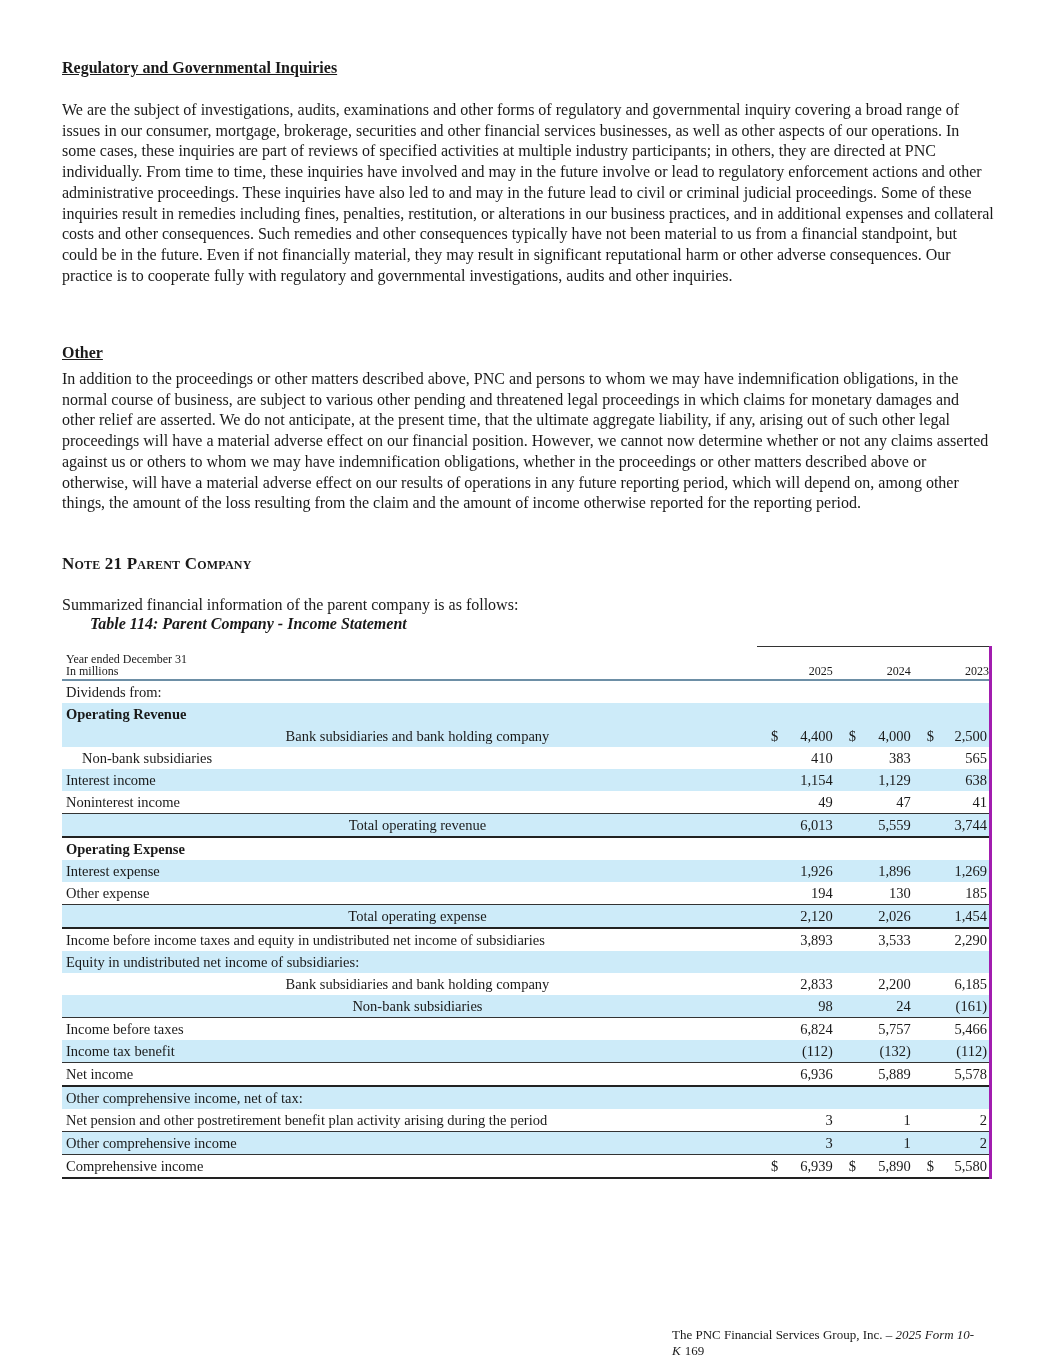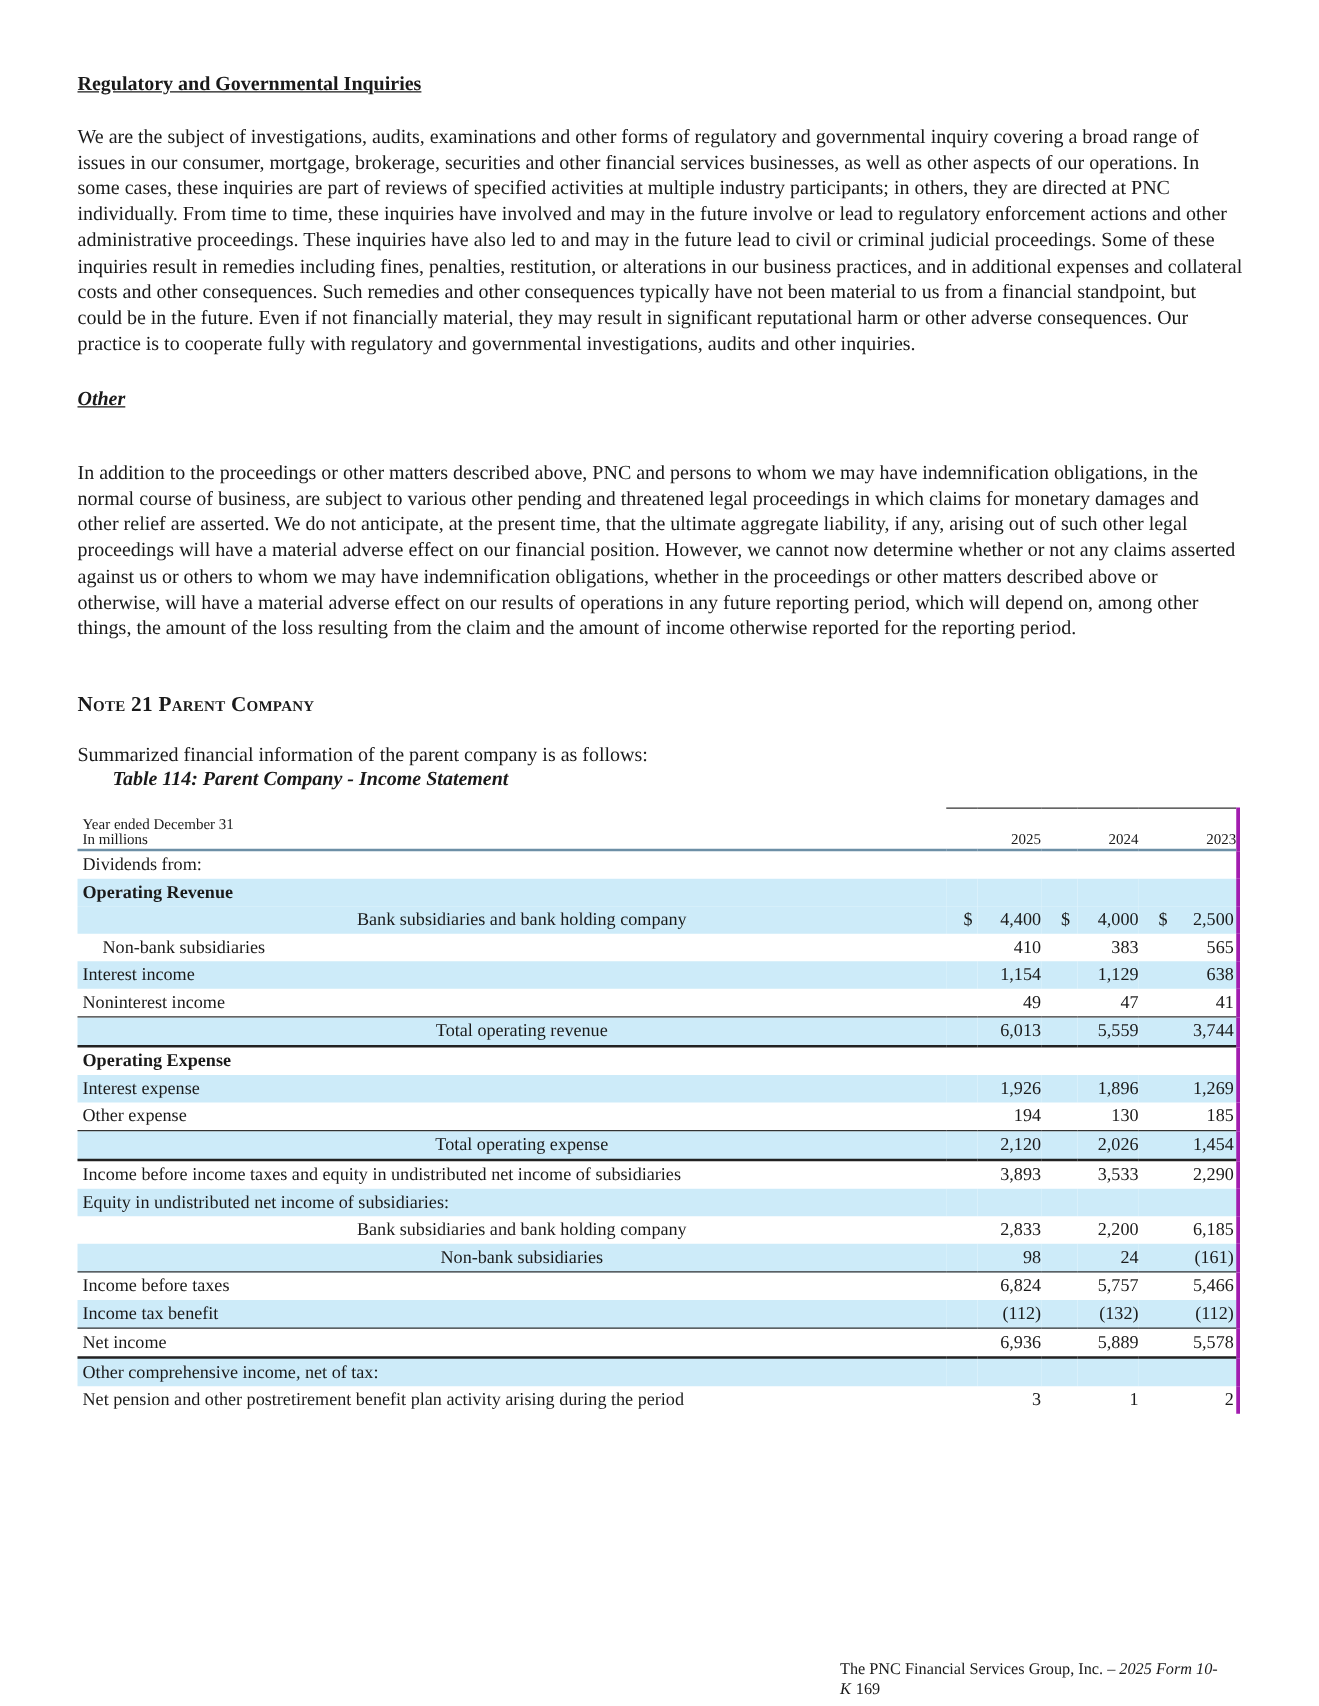--- a/index.html
+++ b/index.html
@@ -51,21 +51,21 @@
   .footer .it { font-style: italic; }
   .footer .pg { font-weight: normal; margin-left: 4px; }
 </style>
 </head>
 <body>
 
 <div class="page">
   <div class="h-underline" style="top:59px;">Regulatory and Governmental Inquiries</div>
   <p class="para" style="top:100px;">We are the subject of investigations, audits, examinations and other forms of regulatory and governmental inquiry covering a broad range of issues in our consumer, mortgage, brokerage, securities and other financial services businesses, as well as other aspects of our operations. In some cases, these inquiries are part of reviews of specified activities at multiple industry participants; in others, they are directed at PNC individually. From time to time, these inquiries have involved and may in the future involve or lead to regulatory enforcement actions and other administrative proceedings. These inquiries have also led to and may in the future lead to civil or criminal judicial proceedings. Some of these inquiries result in remedies including fines, penalties, restitution, or alterations in our business practices, and in additional expenses and collateral costs and other consequences. Such remedies and other consequences typically have not been material to us from a financial standpoint, but could be in the future. Even if not financially material, they may result in significant reputational harm or other adverse consequences. Our practice is to cooperate fully with regulatory and governmental investigations, audits and other inquiries.</p>
 
-  <div class="h-underline" style="top:311px;font-style:italic;">Other</div>
+  <div class="h-underline" style="top:344px;">Other</div>
   <p class="para" style="top:369px;">In addition to the proceedings or other matters described above, PNC and persons to whom we may have indemnification obligations, in the normal course of business, are subject to various other pending and threatened legal proceedings in which claims for monetary damages and other relief are asserted. We do not anticipate, at the present time, that the ultimate aggregate liability, if any, arising out of such other legal proceedings will have a material adverse effect on our financial position. However, we cannot now determine whether or not any claims asserted against us or others to whom we may have indemnification obligations, whether in the proceedings or other matters described above or otherwise, will have a material adverse effect on our results of operations in any future reporting period, which will depend on, among other things, the amount of the loss resulting from the claim and the amount of income otherwise reported for the reporting period.</p>
 
   <div class="note-title">Note 21 Parent Company</div>
   <div class="intro">Summarized financial information of the parent company is as follows:</div>
   <div class="table-title">Table 114: Parent Company - Income Statement</div>
 
   <table class="tbl">
     <tbody id="tbody">
       <tr class="hdr">
         <td class="lbl">
@@ -252,19 +252,37 @@
         </tr>
         <tr class="rows ">
           <td class="lbl">Net pension and other postretirement benefit plan activity arising during the period</td>
           <td class="cur cur1"></td>
           <td class="num c1">3</td>
           <td class="cur cur2"></td>
           <td class="num c2">1</td>
           <td class="cur cur3"></td>
           <td class="num c3 rb">2</td>
         </tr>
+        <tr class="rows blue bt">
+          <td class="lbl">Other comprehensive income</td>
+          <td class="cur cur1"></td>
+          <td class="num c1">3</td>
+          <td class="cur cur2"></td>
+          <td class="num c2">1</td>
+          <td class="cur cur3"></td>
+          <td class="num c3 rb">2</td>
+        </tr>
+        <tr class="rows bt bb">
+          <td class="lbl">Comprehensive income</td>
+          <td class="cur cur1">$</td>
+          <td class="num c1">6,939</td>
+          <td class="cur cur2">$</td>
+          <td class="num c2">5,890</td>
+          <td class="cur cur3">$</td>
+          <td class="num c3 rb">5,580</td>
+        </tr>
       </tbody>
   </table>
 
   <div class="footer">
     <span>The PNC Financial Services Group, Inc. – </span><span class="it">2025 Form 10-K</span><span class="pg">169</span>
   </div>
 </div>
 
 </body></html>

